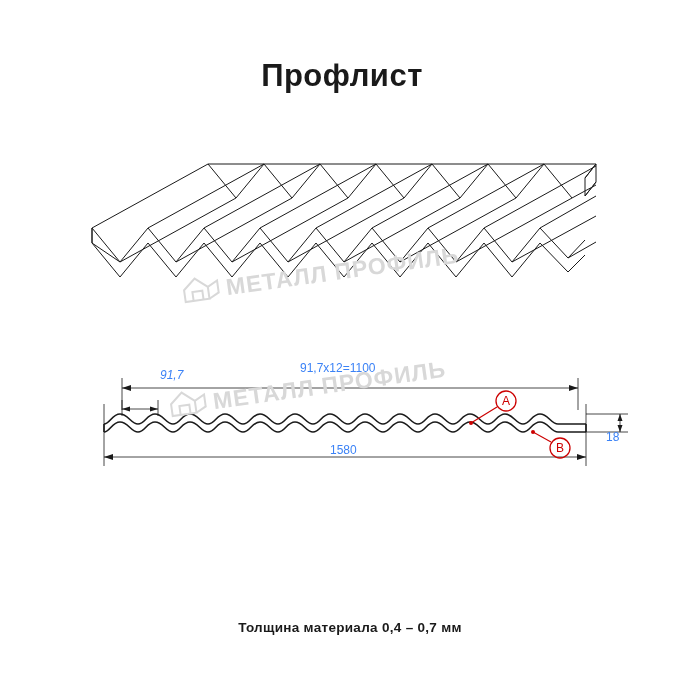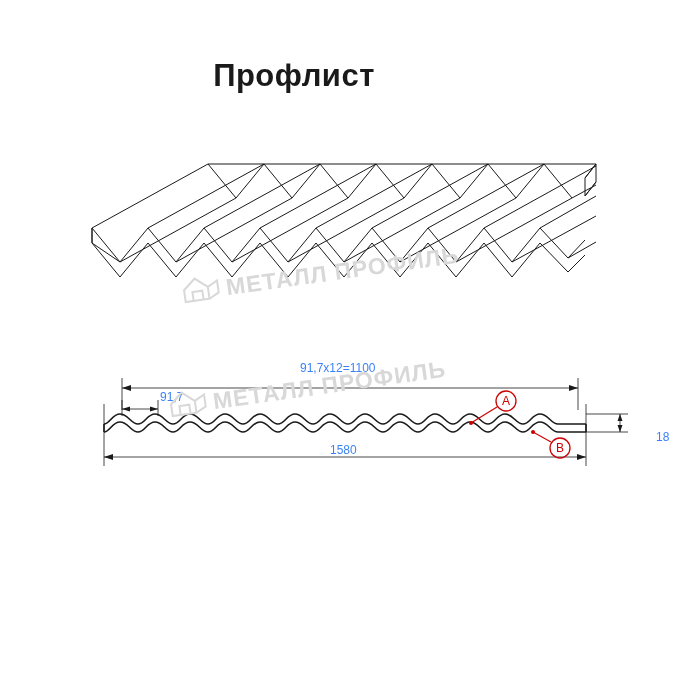--- a/index.html
+++ b/index.html
@@ -23,20 +23,21 @@
   }
   .title {
     position: absolute;
     top: 58px;
     left: 0;
     width: 588px;
     text-align: center;
     font-size: 31px;
     font-weight: bold;
     letter-spacing: 0.5px;
+    padding-left: 48px;
   }
   .subtitle {
     position: absolute;
     top: 103px;
     left: 0;
     width: 700px;
     text-align: center;
     font-size: 15px;
     font-weight: bold;
   }
@@ -205,36 +206,37 @@
       <circle cx="471" cy="423" r="2" fill="#cc0000" stroke="none"></circle>
 
       <circle cx="560" cy="448" r="10" stroke="#cc0000" stroke-width="1.3"></circle>
       <text x="560" y="452" text-anchor="middle" class="callout-letter">B</text>
       <path d="M551,442 L533,432" stroke="#cc0000" stroke-width="1.1"></path>
       <circle cx="533" cy="432" r="2" fill="#cc0000" stroke="none"></circle>
     </g>
   </svg>
 
   <div class="dim-text" style="left:300px; top:361px;">91,7х12=1100</div>
-  <div class="dim-text" style="left:160px; top:390px;">91,7</div>
+  <div class="dim-text" style="left:160px; top:368px;font-style:italic;">91,7</div>
   <div class="dim-text" style="left:330px; top:443px;">1580</div>
-  <div class="dim-text" style="left:656px; top:430px;">18</div>
+  <div class="dim-text" style="left:606px; top:430px;">18</div>
 
   <div class="wm wm1">
     <svg class="wm-mark" width="40" height="30" viewBox="0 0 40 30">
       <path d="M2,14 L14,4 L26,14 L26,26 L2,26 Z" fill="none" stroke="#d8d8d8" stroke-width="2"></path>
       <path d="M10,26 L10,17 L20,17 L20,26" fill="none" stroke="#d8d8d8" stroke-width="2"></path>
       <path d="M26,14 L36,9 L36,21 L26,26" fill="none" stroke="#d8d8d8" stroke-width="2"></path>
     </svg>
     <span>МЕТАЛЛ ПРОФИЛЬ</span>
   </div>
 
   <div class="wm wm2">
     <svg class="wm-mark" width="40" height="30" viewBox="0 0 40 30">
       <path d="M2,14 L14,4 L26,14 L26,26 L2,26 Z" fill="none" stroke="#d8d8d8" stroke-width="2"></path>
       <path d="M10,26 L10,17 L20,17 L20,26" fill="none" stroke="#d8d8d8" stroke-width="2"></path>
       <path d="M26,14 L36,9 L36,21 L26,26" fill="none" stroke="#d8d8d8" stroke-width="2"></path>
     </svg>
     <span>МЕТАЛЛ ПРОФИЛЬ</span>
   </div>
 
+  <div class="footer-note">Толщина материала 0,4 – 0,7 мм</div>
 
 </div>
 
 </body></html>

